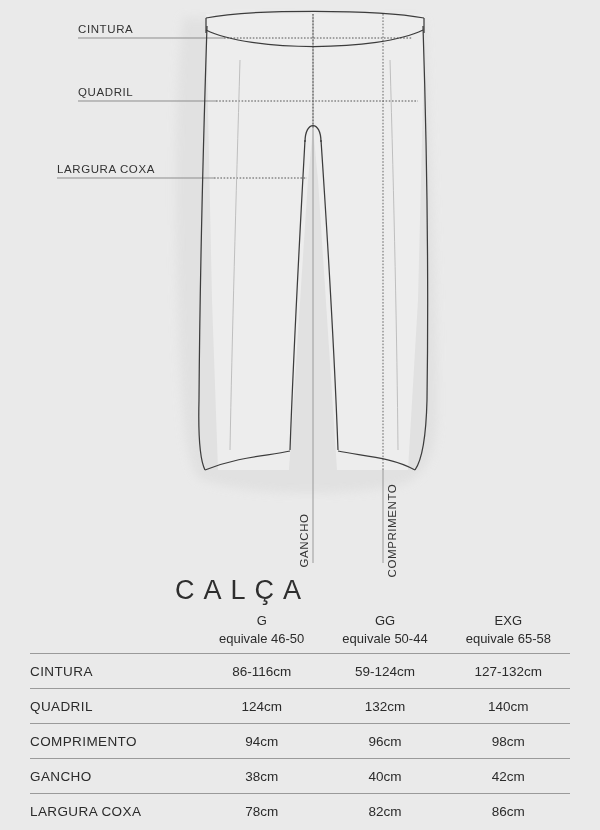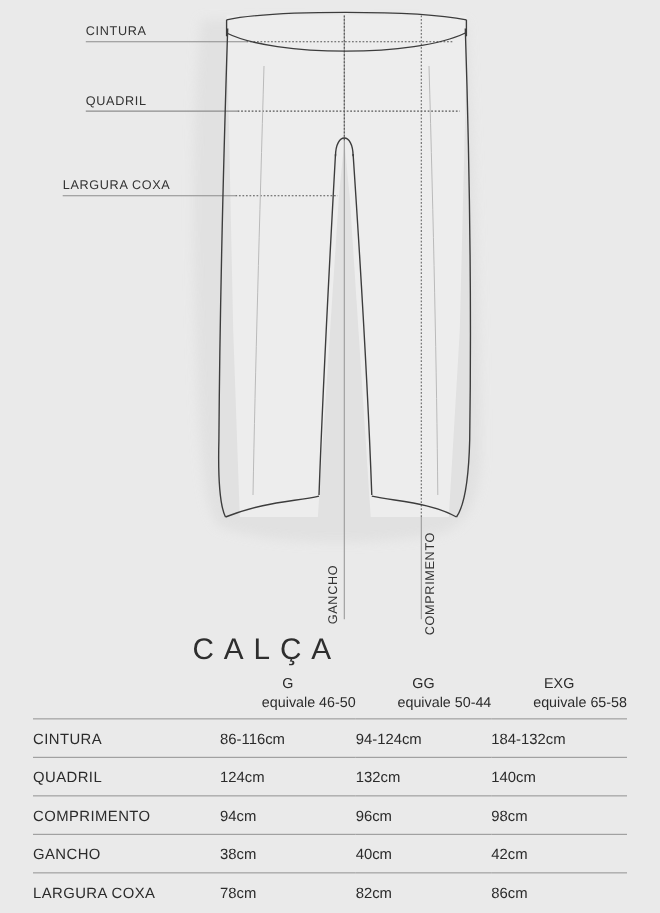--- a/index.html
+++ b/index.html
@@ -91,36 +91,37 @@
   #size-table thead th {
     text-align: center;
     line-height: 1.35;
     padding-bottom: 6px;
     border-bottom: 1px solid #9a9a9a;
   }
   #size-table thead th.hdr-blank {
     border-bottom: 1px solid #9a9a9a;
   }
   .size-code { display: block; font-size: 13px; }
-  .size-equiv { display: block; font-size: 13px; text-align: right; }
+  .size-equiv { display: block; font-size: 13px; }
 
   #size-table tbody td {
     height: 34px;
     border-bottom: 1px solid #9a9a9a;
   }
   #size-table tbody tr:last-child td {
     border-bottom: none;
   }
   td.row-label {
     text-align: left;
     padding-left: 3px;
     letter-spacing: 0.4px;
     font-size: 13.5px;
   }
   td.row-val {
+    text-align: center;
     font-size: 13.5px;
   }
 
   
   col.c-label { width: 170px; }
   col.c-size  { width: 123.3px; }
 </style>
 </head>
 <body>
 
@@ -229,22 +230,22 @@
       <th>
         <span class="size-code">EXG</span>
         <span class="size-equiv">equivale 65-58</span>
       </th>
     </tr>
   </thead>
   <tbody>
     <tr>
       <td class="row-label">CINTURA</td>
       <td class="row-val">86-116cm</td>
-      <td class="row-val">94-124cm</td>
-      <td class="row-val">184-132cm</td>
+      <td class="row-val">59-124cm</td>
+      <td class="row-val">127-132cm</td>
     </tr>
     <tr>
       <td class="row-label">QUADRIL</td>
       <td class="row-val">124cm</td>
       <td class="row-val">132cm</td>
       <td class="row-val">140cm</td>
     </tr>
     <tr>
       <td class="row-label">COMPRIMENTO</td>
       <td class="row-val">94cm</td>

